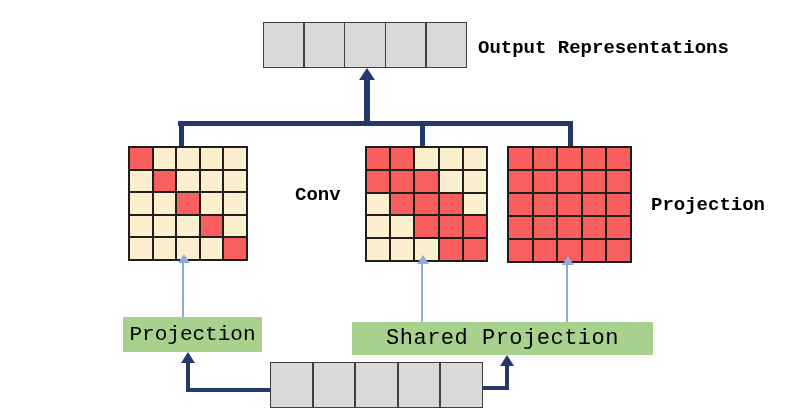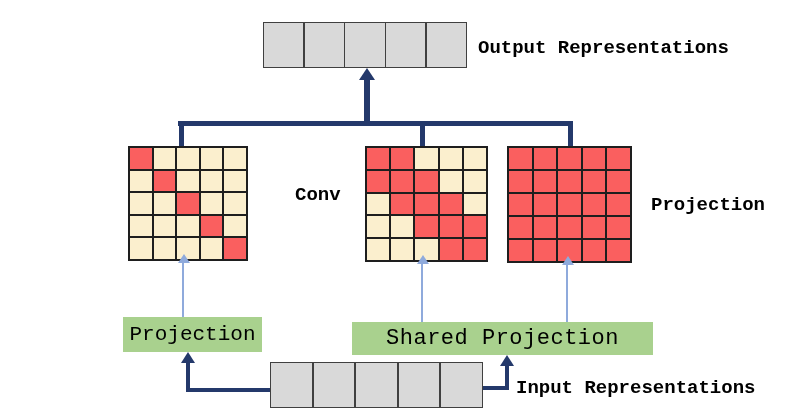--- a/index.html
+++ b/index.html
@@ -212,21 +212,20 @@
     <span>Shared Projection</span>
   </div>
 
   <div class="abs rep-row" style="left:270px; top:362px; width:213px; height:46px;">
       <div class="rep-cell" style="background: rgb(217, 217, 217);"></div>
       <div class="rep-cell" style="background: rgb(217, 217, 217);"></div>
       <div class="rep-cell" style="background: rgb(217, 217, 217);"></div>
       <div class="rep-cell" style="background: rgb(217, 217, 217);"></div>
       <div class="rep-cell" style="background: rgb(217, 217, 217);"></div>
     </div>
-  <div class="abs diagram-label" style="left:516px; top:378px;">Input Representations</div>
 
   <div class="abs navy" style="left:186px; top:388px; width:84px; height:4px;"></div>
   <div class="abs navy" style="left:186px; top:363px; width:4px; height:29px;"></div>
   <div class="abs tri-up-navy-sm" style="left:181px; top:352px;"></div>
 
   <div class="abs navy" style="left:483px; top:386px; width:26px; height:4px;"></div>
   <div class="abs navy" style="left:505px; top:366px; width:4px; height:24px;"></div>
   <div class="abs tri-up-navy-sm" style="left:500px; top:355px;"></div>
 
 </div>

